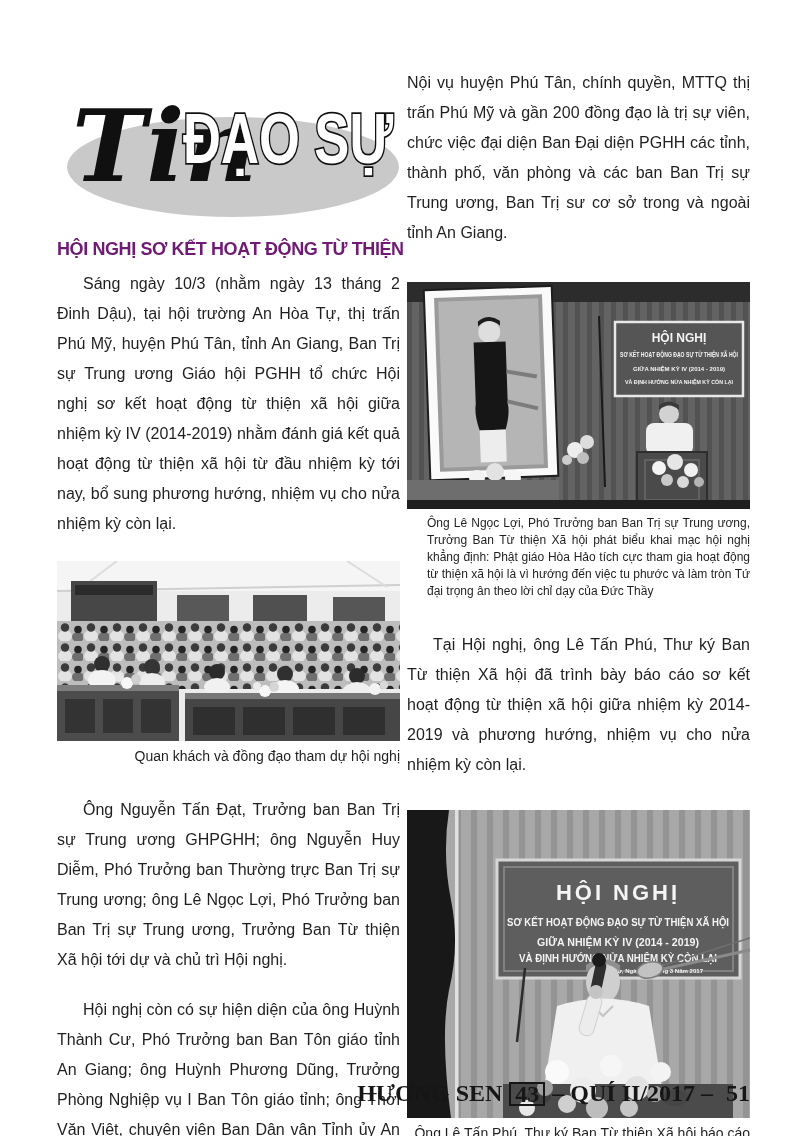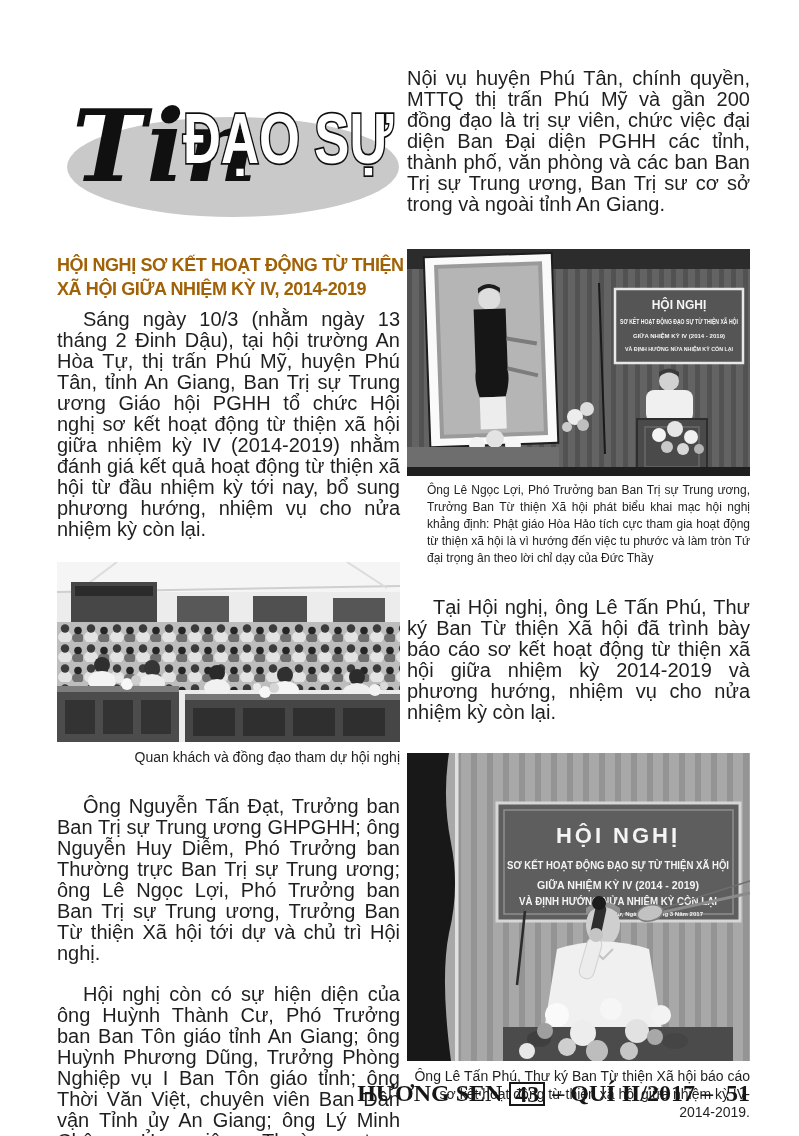--- a/index.html
+++ b/index.html
@@ -8,23 +8,23 @@
   .col{position:absolute;width:343px;}
   .col-left{left:57px;top:63px;}
   .col-right{left:407px;top:68px;}
 
   .masthead-svg{display:block;width:343px;height:158px;}
   .mh-script{font-family:"DejaVu Serif",serif;font-style:italic;font-weight:700;
              font-size:100px;fill:#101010;}
   .mh-block{font-family:"Liberation Sans",sans-serif;font-weight:700;font-size:70px;
             fill:#ffffff;stroke:#101010;stroke-width:3.5px;paint-order:stroke;}
 
-  .article-title{margin-top:32px;font-weight:700;font-size:18px;line-height:24px;
-                 letter-spacing:-0.4px;color:#a16207;white-space:nowrap;}
-  .body-p{font-size:20px;line-height:21px;text-align:justify;margin:0;}
+  .article-title{margin-top:16px;font-weight:700;font-size:18px;line-height:24px;
+                 letter-spacing:-0.4px;color:#701a75;white-space:nowrap;}
+  .body-p{font-size:16px;line-height:30px;text-align:justify;margin:0;}
   .indent{text-indent:26px;}
   .mt12{margin-top:8px;} .mt30{margin-top:30px;} .mt4{margin-top:20px;}
   .mt22{margin-top:22px;} .mt34{margin-top:34px;}
 
   .photo{display:block;background:#d7d7d7;}
   .caption{font-size:14px;line-height:18px;text-align:right;margin-top:6px;}
   .caption-just{font-size:12px;line-height:17px;text-align:justify;margin-top:6px;margin-left:20px;}
 
   .footer{position:absolute;top:1080px;right:49px;font-family:"Liberation Serif",serif;
           font-weight:700;font-size:24px;color:#161616;display:flex;align-items:center;gap:7px;}
@@ -42,21 +42,20 @@
   <div class="col col-left">
 
     <svg class="masthead-svg" viewBox="0 0 343 158">
       <ellipse cx="176" cy="104" rx="166" ry="50" fill="#c9c9c9"></ellipse>
       <text x="15" y="118" class="mh-script">Tin</text>
       <text x="126" y="100" class="mh-block" textLength="210" lengthAdjust="spacingAndGlyphs">ĐẠO SỰ</text>
     </svg>
 
     <div class="article-title">
       <div>HỘI NGHỊ SƠ KẾT HOẠT ĐỘNG TỪ THIỆN</div>
-      <div>XÃ HỘI GIỮA NHIỆM KỲ IV, 2014-2019</div>
     </div>
 
     <p class="body-p indent mt12">Sáng ngày 10/3 (nhằm ngày 13 tháng 2 Đinh Dậu), tại hội trường An Hòa Tự, thị trấn Phú Mỹ, huyện Phú Tân, tỉnh An Giang, Ban Trị sự Trung ương Giáo hội PGHH tổ chức Hội nghị sơ kết hoạt động từ thiện xã hội giữa nhiệm kỳ IV (2014-2019) nhằm đánh giá kết quả hoạt động từ thiện xã hội từ đầu nhiệm kỳ tới nay, bổ sung phương hướng, nhiệm vụ cho nửa nhiệm kỳ còn lại.</p>
 
     <svg class="photo mt22" width="343" height="180" viewBox="0 0 343 180">
       <defs>
         <pattern id="crowd" width="26" height="20" patternUnits="userSpaceOnUse">
           <rect width="26" height="20" fill="#bdbdbd"></rect>
           <ellipse cx="8" cy="15" rx="7" ry="6" fill="#e3e3e3"></ellipse>
           <circle cx="8" cy="6.5" r="4.2" fill="#3b3b3b"></circle>

